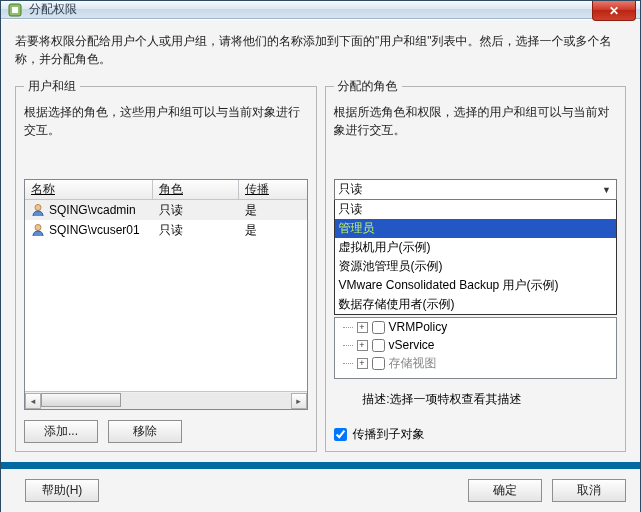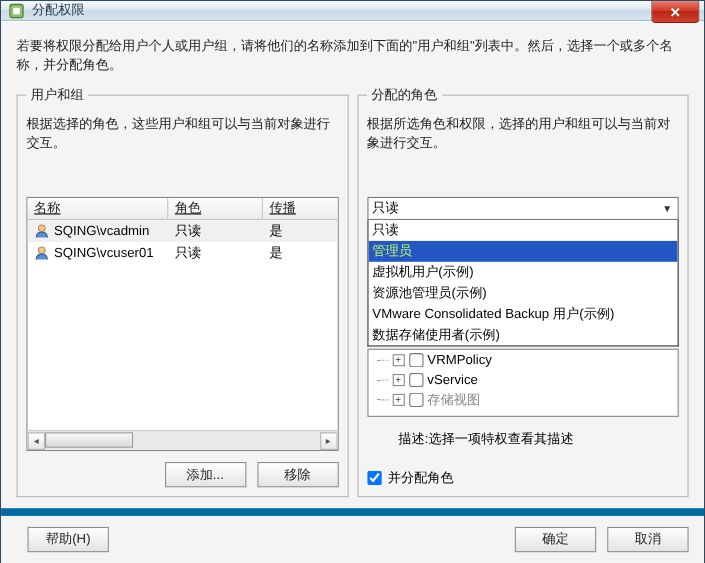--- a/index.html
+++ b/index.html
@@ -82,21 +82,21 @@
   .row { display: flex; height: 20px; align-items: center; }
   .row.sel { background: #f0f0f0; }
   .td { padding: 0 6px; display: flex; align-items: center; gap: 4px; overflow: hidden; white-space: nowrap; }
   .user-icon { width: 14px; height: 14px; flex-shrink: 0; }
 
   .hscroll { height: 18px; background: #f0f0f0; border-top: 1px solid #c3c7cc; display: flex; align-items: center; }
   .hscroll .arrow { width: 16px; height: 16px; border: 1px solid #b0b0b0; background: linear-gradient(#fefefe,#e6e6e6); margin: 0; display:flex;align-items:center;justify-content:center;font-size:9px;color:#555; }
   .hscroll .track { flex: 1; height: 16px; background: #eaeaea; position: relative; }
   .hscroll .thumb { position: absolute; left: 0; top: 0; height: 14px; width: 80px; border: 1px solid #9c9c9c; background: linear-gradient(#f8f8f8,#d9d9d9); }
 
-  .left-buttons { display: flex; justify-content: flex-end; gap: 10px; margin-top: 10px; }
+  .left-buttons { display: flex; justify-content: flex-start; gap: 10px; margin-top: 10px; }
 
   .btn {
     min-width: 74px; height: 23px;
     border: 1px solid #8e8f90;
     background: linear-gradient(#fefefe,#e4e4e4);
     padding: 0 12px;
     display: inline-flex; align-items: center; justify-content: center;
     cursor: pointer;
     font-size: 12px;
     color: #222;
@@ -266,21 +266,21 @@
             </div>
           </div>
 
           <div class="desc-row">
             <div class="k">描述:</div>
             <div class="v">选择一项特权查看其描述</div>
           </div>
 
           <div class="propagate">
             <input type="checkbox" checked="" style="">
-            <span>并分配角色</span>
+            <span>传播到子对象</span>
           </div>
 
         </div>
       </fieldset>
 
     </div>
   </div>
 
   <div class="footer">
     <button class="btn">帮助(H)</button>

